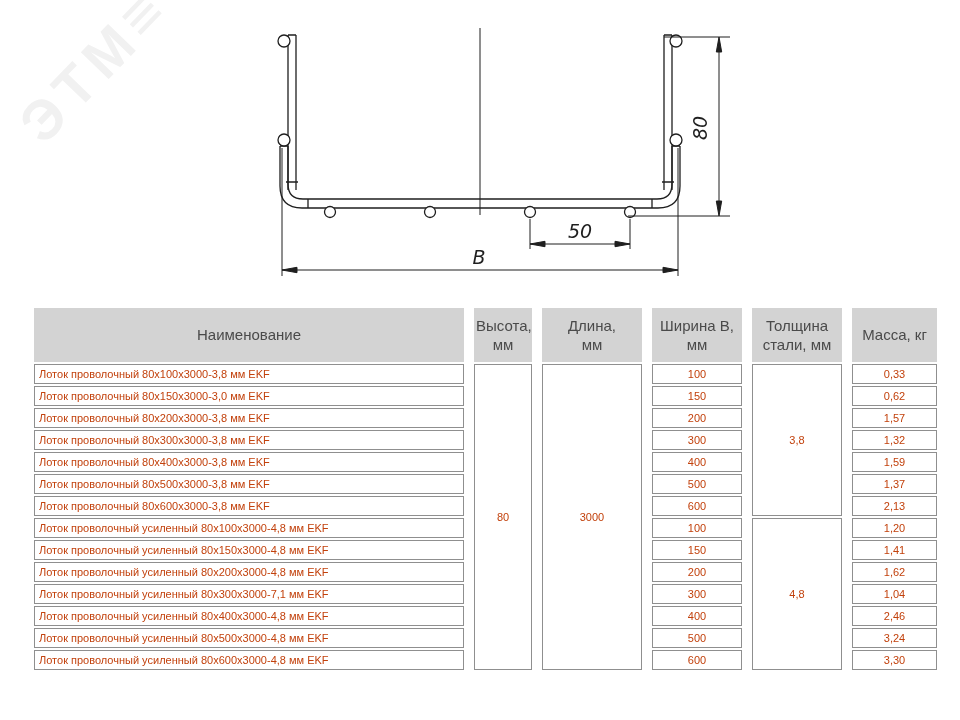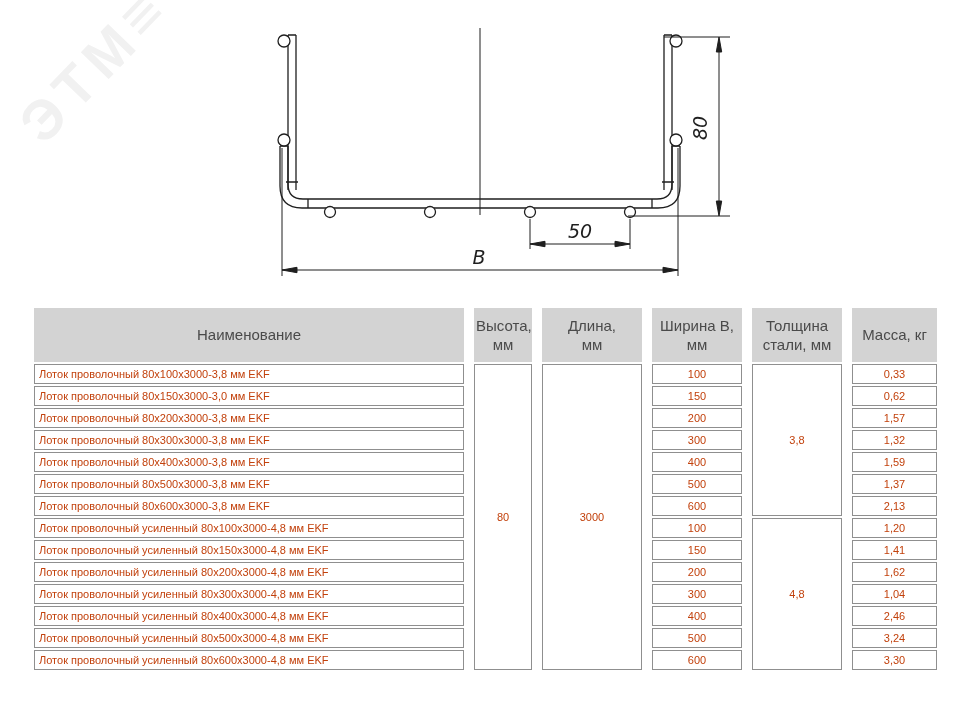--- a/index.html
+++ b/index.html
@@ -180,21 +180,21 @@
           <td class="name-cell">Лоток проволочный усиленный 80х150х3000-4,8 мм EKF</td>
           <td class="num-cell">150</td>
           <td class="num-cell">1,41</td>
         </tr>
         <tr>
           <td class="name-cell">Лоток проволочный усиленный 80х200х3000-4,8 мм EKF</td>
           <td class="num-cell">200</td>
           <td class="num-cell">1,62</td>
         </tr>
         <tr>
-          <td class="name-cell">Лоток проволочный усиленный 80х300х3000-4,8 мм EKF</td>
+          <td class="name-cell">Лоток проволочный усиленный 80х300х3000-7,1 мм EKF</td>
           <td class="num-cell">300</td>
           <td class="num-cell">1,04</td>
         </tr>
         <tr>
           <td class="name-cell">Лоток проволочный усиленный 80х400х3000-4,8 мм EKF</td>
           <td class="num-cell">400</td>
           <td class="num-cell">2,46</td>
         </tr>
         <tr>
           <td class="name-cell">Лоток проволочный усиленный 80х500х3000-4,8 мм EKF</td>

